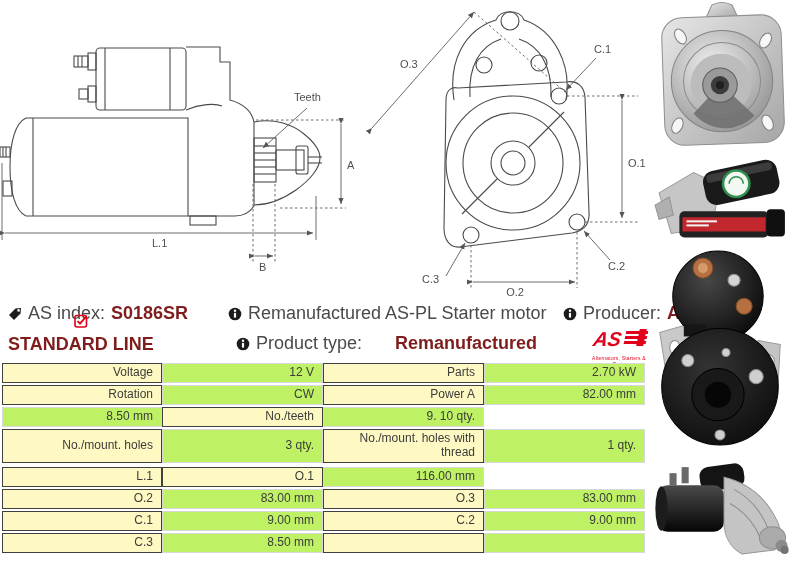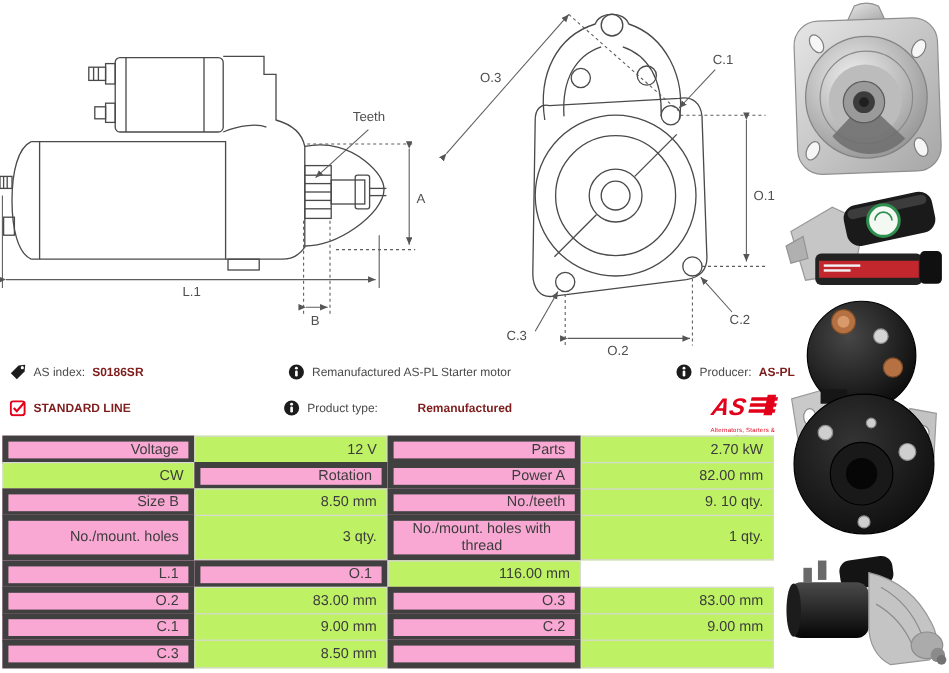--- a/index.html
+++ b/index.html
@@ -7,33 +7,33 @@
         font-family:"Liberation Sans",sans-serif;color:#3d3d3d;}
   svg text{font-family:"Liberation Sans",sans-serif;}
   .diag{position:absolute;top:0;}
   .diag-side{left:0;width:360px;height:292px;}
   .diag-front{left:358px;width:300px;height:300px;}
   .draw path,.draw rect,.draw line,.draw circle{fill:none;stroke:#4a4a4a;stroke-width:1.1;}
   .dim line,.dim path{stroke:#5c5c5c;stroke-width:0.9;fill:none;}
   .dim .dot{stroke-dasharray:2.5 2.5;}
   .dim text{fill:#4f4f4f;font-size:11px;}
   
-  .meta-row{position:absolute;display:flex;align-items:center;gap:6px;font-size:10px;color:#4a4a4a;white-space:nowrap;}
+  .meta-row{position:absolute;display:flex;align-items:center;gap:6px;font-size:18px;color:#4a4a4a;white-space:nowrap;}
   .meta-row b{color:#7f1d1d;}
   .red{color:#e2001a;}
   .green{color:#157f3d;padding-left:27px;}
   .ico{display:inline-flex;width:14px;height:14px;flex:0 0 auto;}
   
   .spec{position:absolute;left:2px;top:363px;width:643px;}
   .srow{display:grid;grid-template-columns:160px 161px 161px 161px;height:20px;margin-bottom:2px;}
   .srow.tall{height:34px;}
   .srow.grp{margin-top:4px;}
   .cell{display:flex;align-items:center;justify-content:flex-end;text-align:right;
         padding:0 8px 0 4px;box-sizing:border-box;font-size:12px;line-height:1.15;color:#3c3c3c;}
-  .lab{background:#f9a8d4;border:5px solid #404040;text-align:center;}
+  .lab{background:#fef9c3;border:1px solid #404040;}
   .val{background:#bef264;border:1px solid #d8d8d8;}
   
   .photos{position:absolute;left:653px;top:0;width:138px;height:561px;display:flex;flex-direction:column;}
   .photo{flex:0 0 auto;}
   .logo-wrap{position:absolute;left:585px;top:328px;width:68px;text-align:center;}
   .logo-sub{font-size:5px;color:#e2001a;margin-top:1px;letter-spacing:.2px;}
 </style>
 </head>
 <body>
 
@@ -143,31 +143,31 @@
   <div class="meta-row" style="left:8px;top:303px;">
     <span class="ico">
       <svg viewBox="0 0 14 14">
           <path d="M1,8 L7.5,1.5 L13,1 L12.5,6.5 L6,13 Z" fill="#1c1c1c"></path>
           <circle cx="10.6" cy="3.4" r="1.3" fill="#fff"></circle>
         </svg>
     </span>
     <span>AS index:</span>
     <b>S0186SR</b>
   </div>
-  <div class="meta-row" style="left:8px;top:333px;">
+  <div class="meta-row" style="left:8px;top:314px;flex-direction:column;">
     <span class="ico">
       <svg viewBox="0 0 14 14">
           <rect x="1" y="1.5" width="11.5" height="11.5" rx="2" fill="none" stroke="#e2001a" stroke-width="1.6"></rect>
           <path d="M3.5,7 L6,9.7 L12.5,2.2" fill="none" stroke="#e2001a" stroke-width="1.8"></path>
         </svg>
     </span>
     <b class="red">STANDARD LINE</b>
   </div>
 
-  <div class="meta-row" style="left:240px;top:303px;">
+  <div class="meta-row" style="left:228px;top:303px;">
     <span class="ico">
       <svg viewBox="0 0 14 14">
           <circle cx="7" cy="7" r="6.3" fill="#1c1c1c"></circle>
           <circle cx="7" cy="3.8" r="1.2" fill="#fff"></circle>
           <rect x="5.9" y="5.8" width="2.2" height="5" rx="1" fill="#fff"></rect>
         </svg>
     </span>
     <span>Remanufactured AS-PL Starter motor</span>
   </div>
   <div class="meta-row" style="left:236px;top:333px;">
@@ -207,27 +207,26 @@
   </div>
 
   <div class="spec">
     <div class="srow">
       <div class="cell lab">Voltage</div>
       <div class="cell val">12 V</div>
       <div class="cell lab">Parts</div>
       <div class="cell val">2.70 kW</div>
     </div>
     <div class="srow">
+      <div class="cell lab">Rotation</div>
       <div class="cell val">CW</div>
-      <div class="cell lab">Rotation</div>
       <div class="cell lab">Power A</div>
       <div class="cell val">82.00 mm</div>
     </div>
     <div class="srow">
-      <div class="cell lab">Size B</div>
       <div class="cell val">8.50 mm</div>
       <div class="cell lab">No./teeth</div>
       <div class="cell val">9. 10 qty.</div>
     </div>
     <div class="srow tall">
       <div class="cell lab">No./mount. holes</div>
       <div class="cell val">3 qty.</div>
       <div class="cell lab">No./mount. holes with thread</div>
       <div class="cell val">1 qty.</div>
     </div>

